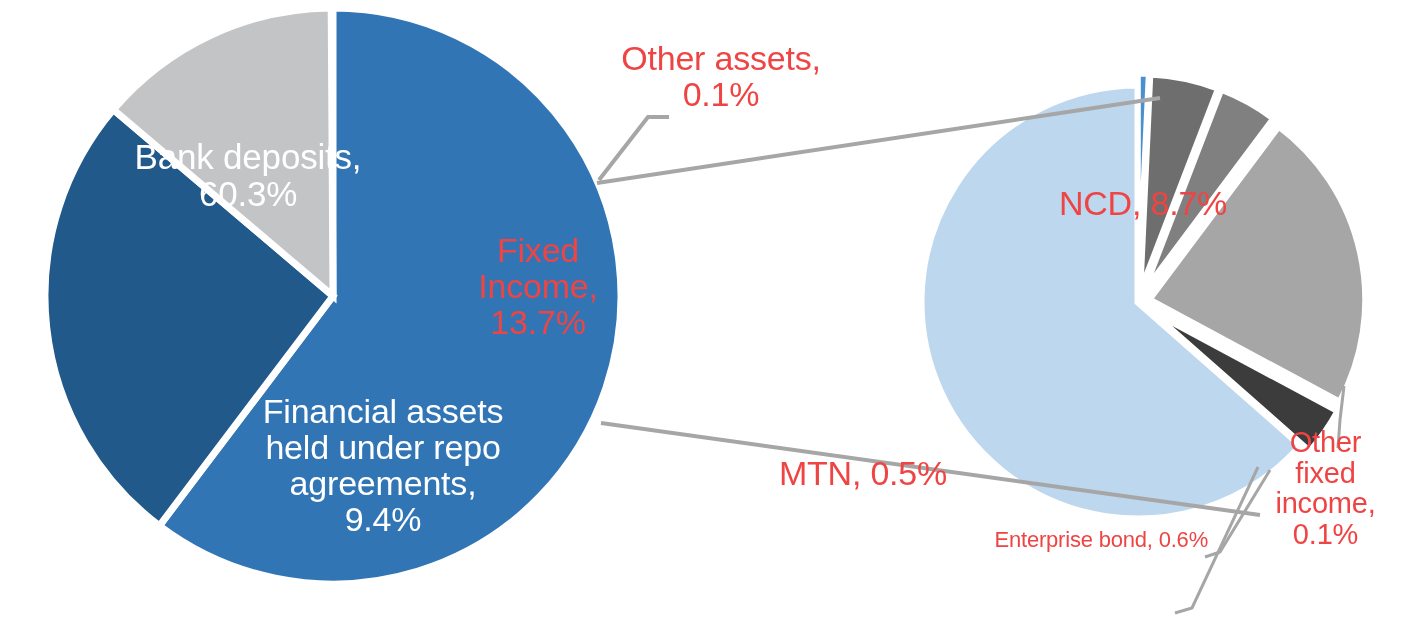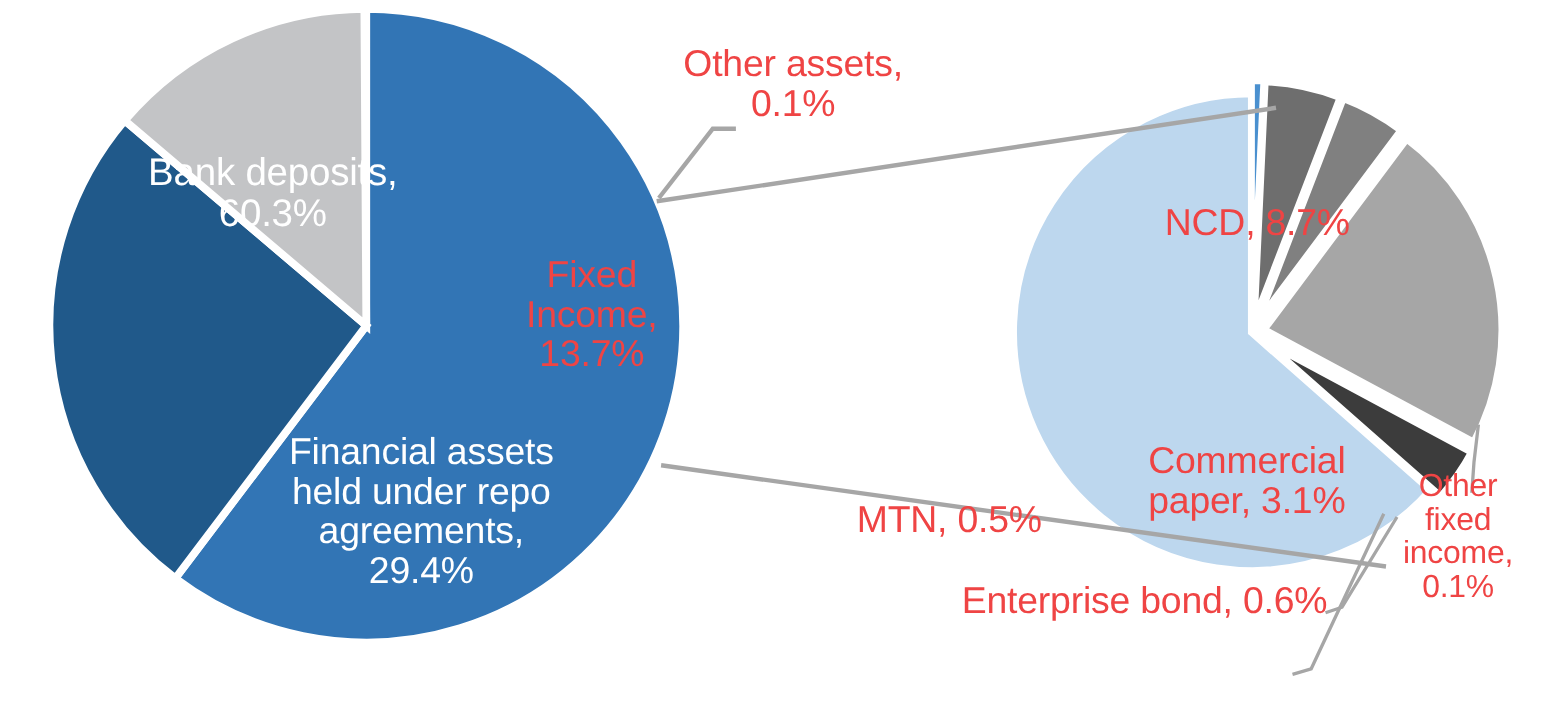--- a/index.html
+++ b/index.html
@@ -64,33 +64,31 @@
   <div class="lbl lbl-white" style="left:108px;top:138px;width:280px;font-size:35px;">Bank deposits,
 60.3%</div>
 
   <div class="lbl lbl-black" style="left:458px;top:232px;width:160px;font-size:34px;">Fixed
 Income,
 13.7%</div>
 
   <div class="lbl lbl-white" style="left:238px;top:393px;width:290px;font-size:34px;">Financial assets
 held under repo
 agreements,
-29.4%</div>
+9.4%</div>
 
   <div class="lbl lbl-black" style="left:596px;top:40px;width:250px;font-size:34px;">Other assets,
 0.1%</div>
 
   <div class="lbl lbl-black" style="left:1038px;top:185px;width:210px;font-size:34px;">NCD, 8.7%</div>
 
-  <div class="lbl lbl-black" style="left:1026px;top:401px;width:215px;font-size:34px;">Commercial
-paper, 3.1%</div>
 
   <div class="lbl lbl-black" style="left:768px;top:416px;width:190px;font-size:34px;margin-top:39px;">MTN, 0.5%</div>
 
-  <div class="lbl lbl-black" style="left:873px;top:528px;width:335px;font-size:34px;">Enterprise bond, 0.6%</div>
+  <div class="lbl lbl-black" style="left:873px;top:528px;width:335px;font-size:22px;text-align:right;">Enterprise bond, 0.6%</div>
 
 
   <div class="lbl lbl-black" style="left:1253px;top:427px;width:145px;font-size:29px;">Other
 fixed
 income,
 0.1%</div>
 
 </div>
 
 </body></html>

